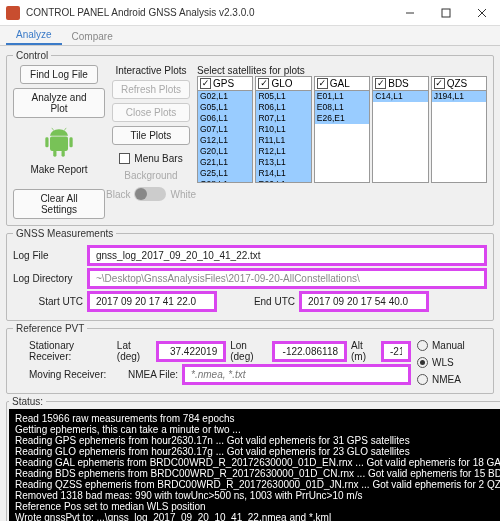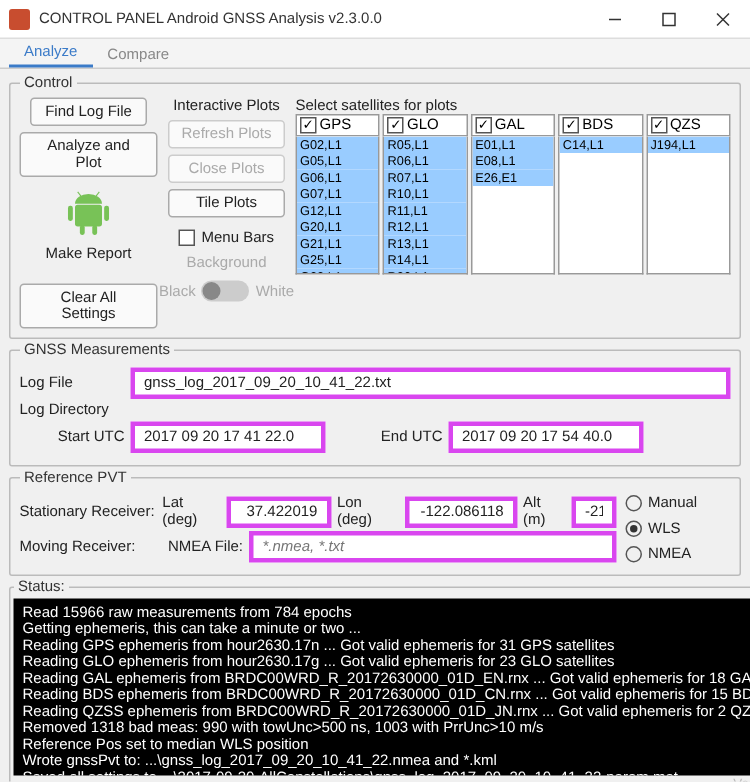--- a/index.html
+++ b/index.html
@@ -195,33 +195,34 @@
 </fieldset>
 
 <fieldset>
   <legend>GNSS Measurements</legend>
   <div class="row">
     <span class="lbl" style="width:70px;">Log File</span>
     <input class="txt" style="flex: 1 1 0%;" value="gnss_log_2017_09_20_10_41_22.txt">
   </div>
   <div class="row">
     <span class="lbl" style="width:70px;">Log Directory</span>
+    <input class="txt" style="flex: 1 1 0%; color: rgb(136, 136, 136);" value="~\Desktop\GnssAnalysisFiles\2017-09-20-AllConstellations\">
   </div>
   <div class="row">
     <span class="lbl" style="width:70px;text-align:right;">Start UTC</span>
     <input class="txt" style="width: 130px;" value="2017 09 20 17 41 22.0">
     <span style="width:20px;"></span>
     <span class="lbl" style="width:50px;text-align:right;">End UTC</span>
     <input class="txt" style="width: 130px;" value="2017 09 20 17 54 40.0">
   </div>
 </fieldset>
 
 <fieldset>
   <legend>Reference PVT</legend>
-  <div style="display:flex; gap:6px;">
+  <div style="display:flex; gap:6px;margin-left:16px;">
     <div style="flex:1;">
       <div class="row">
         <span class="lbl" style="width:95px;">Stationary Receiver:</span>
         <span class="lbl">Lat (deg)</span>
         <input class="txt" style="width: 70px; text-align: right;" value="37.422019">
         <span class="lbl">Lon (deg)</span>
         <input class="txt" style="width: 75px; text-align: right;" value="-122.086118">
         <span class="lbl">Alt (m)</span>
         <input class="txt" style="width: 30px; text-align: right;" value="-21.21">
       </div>

